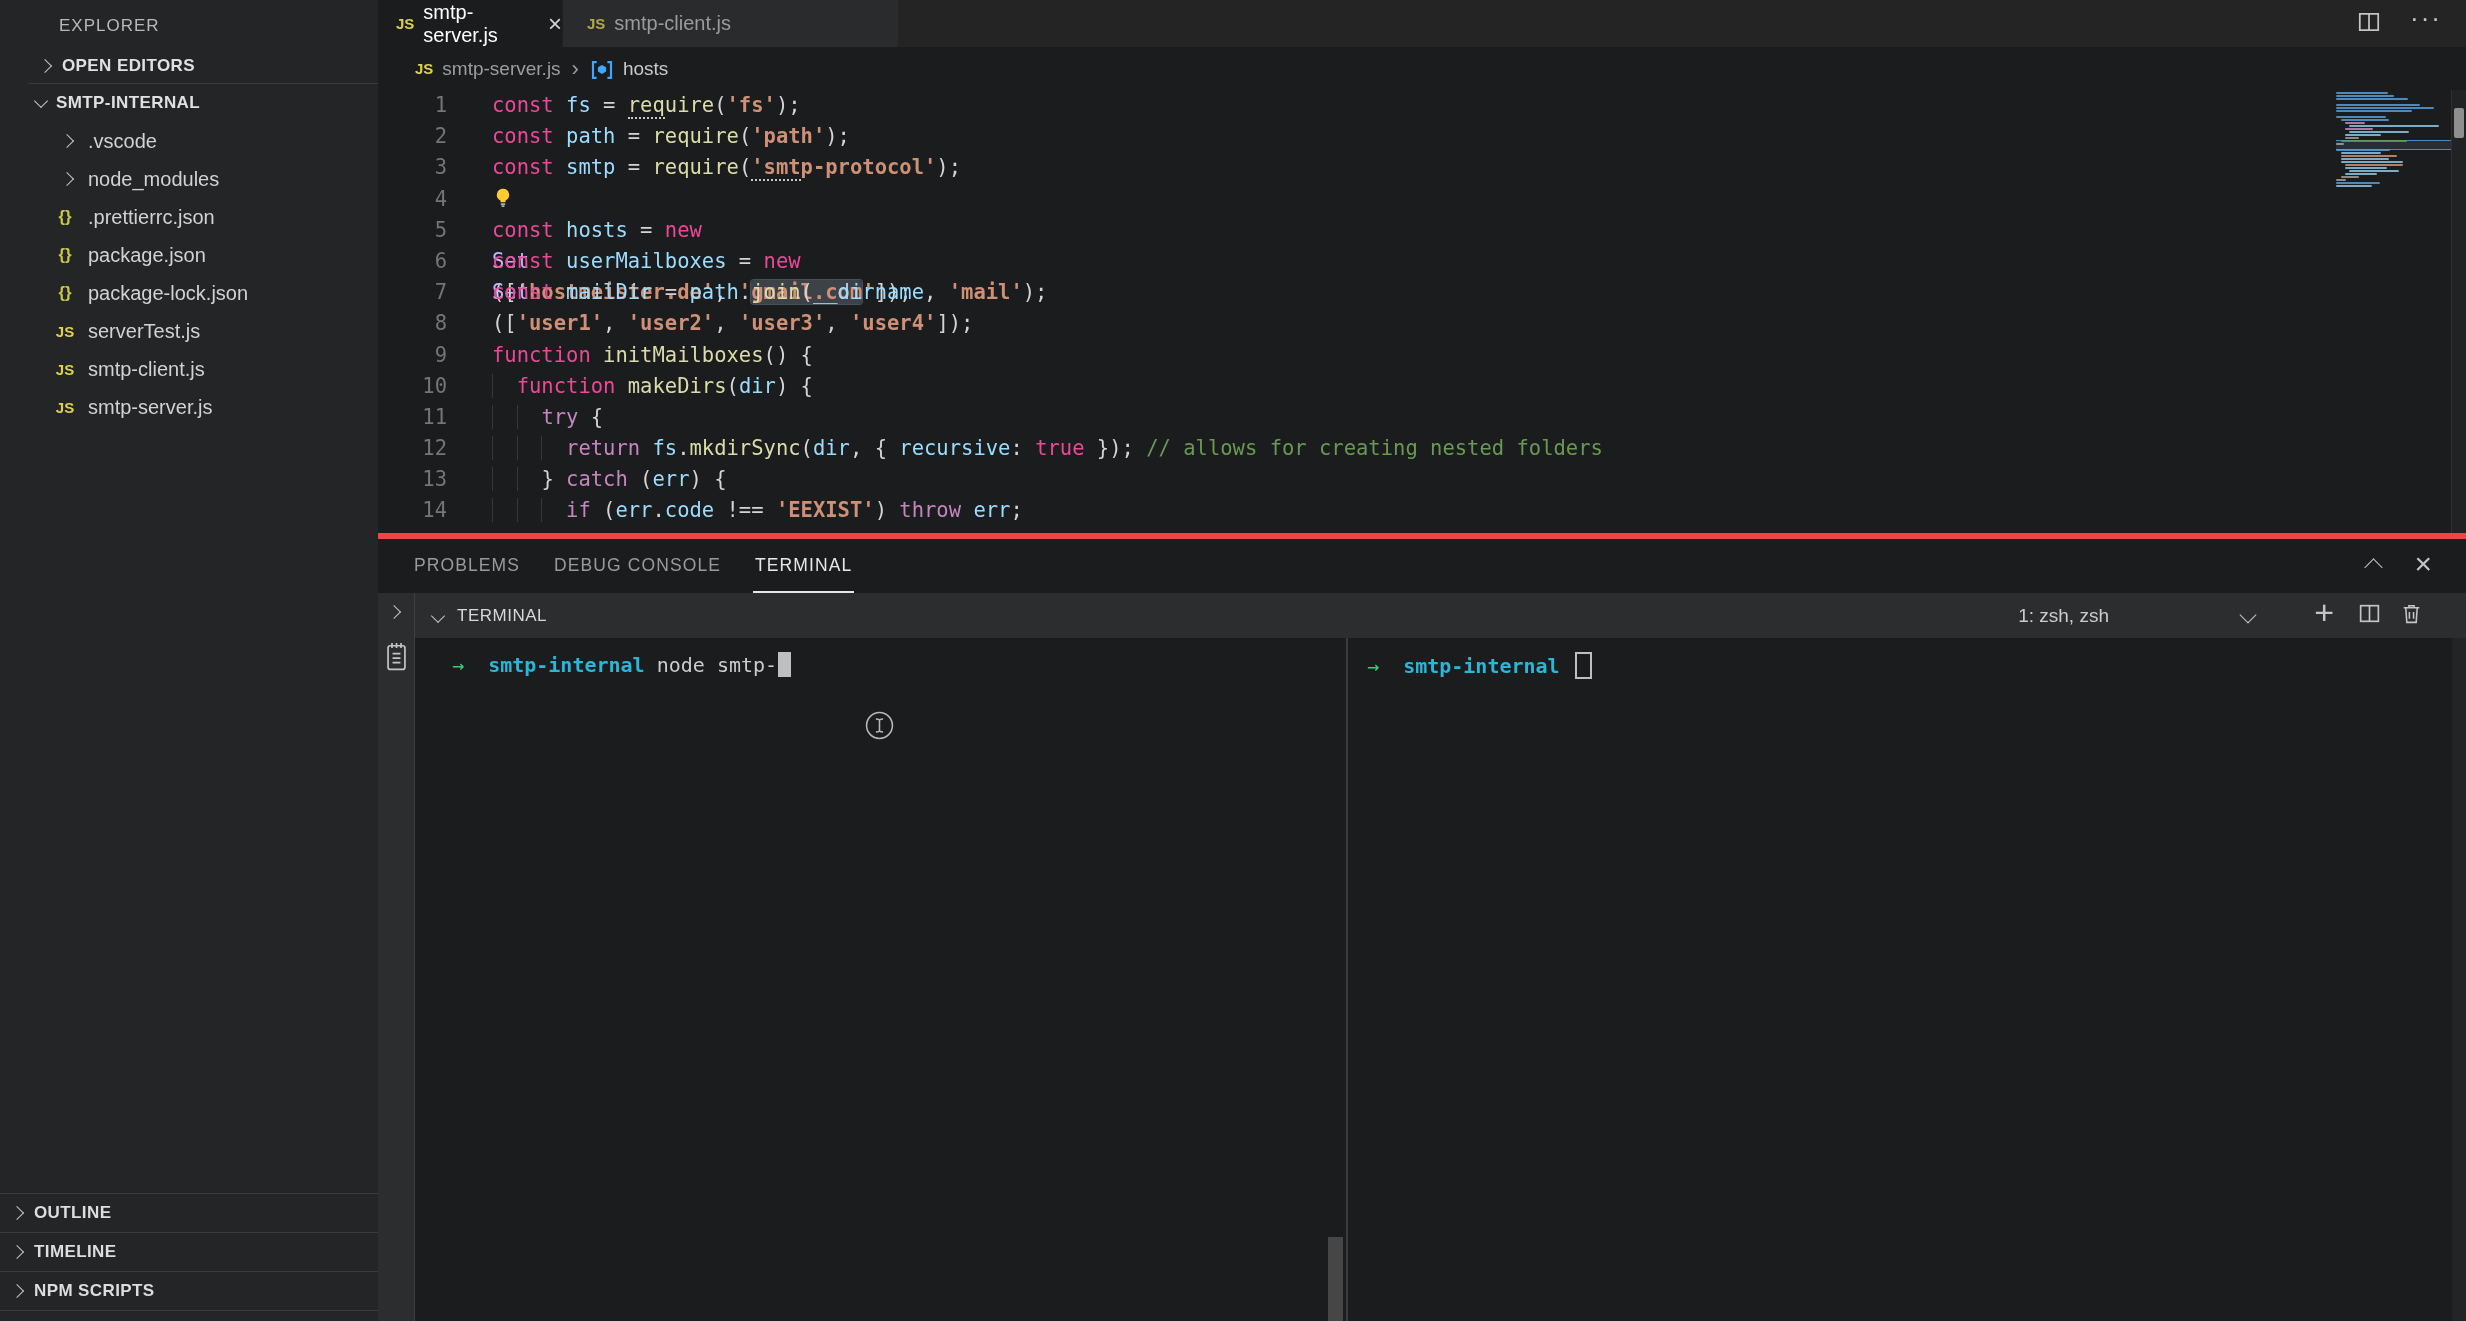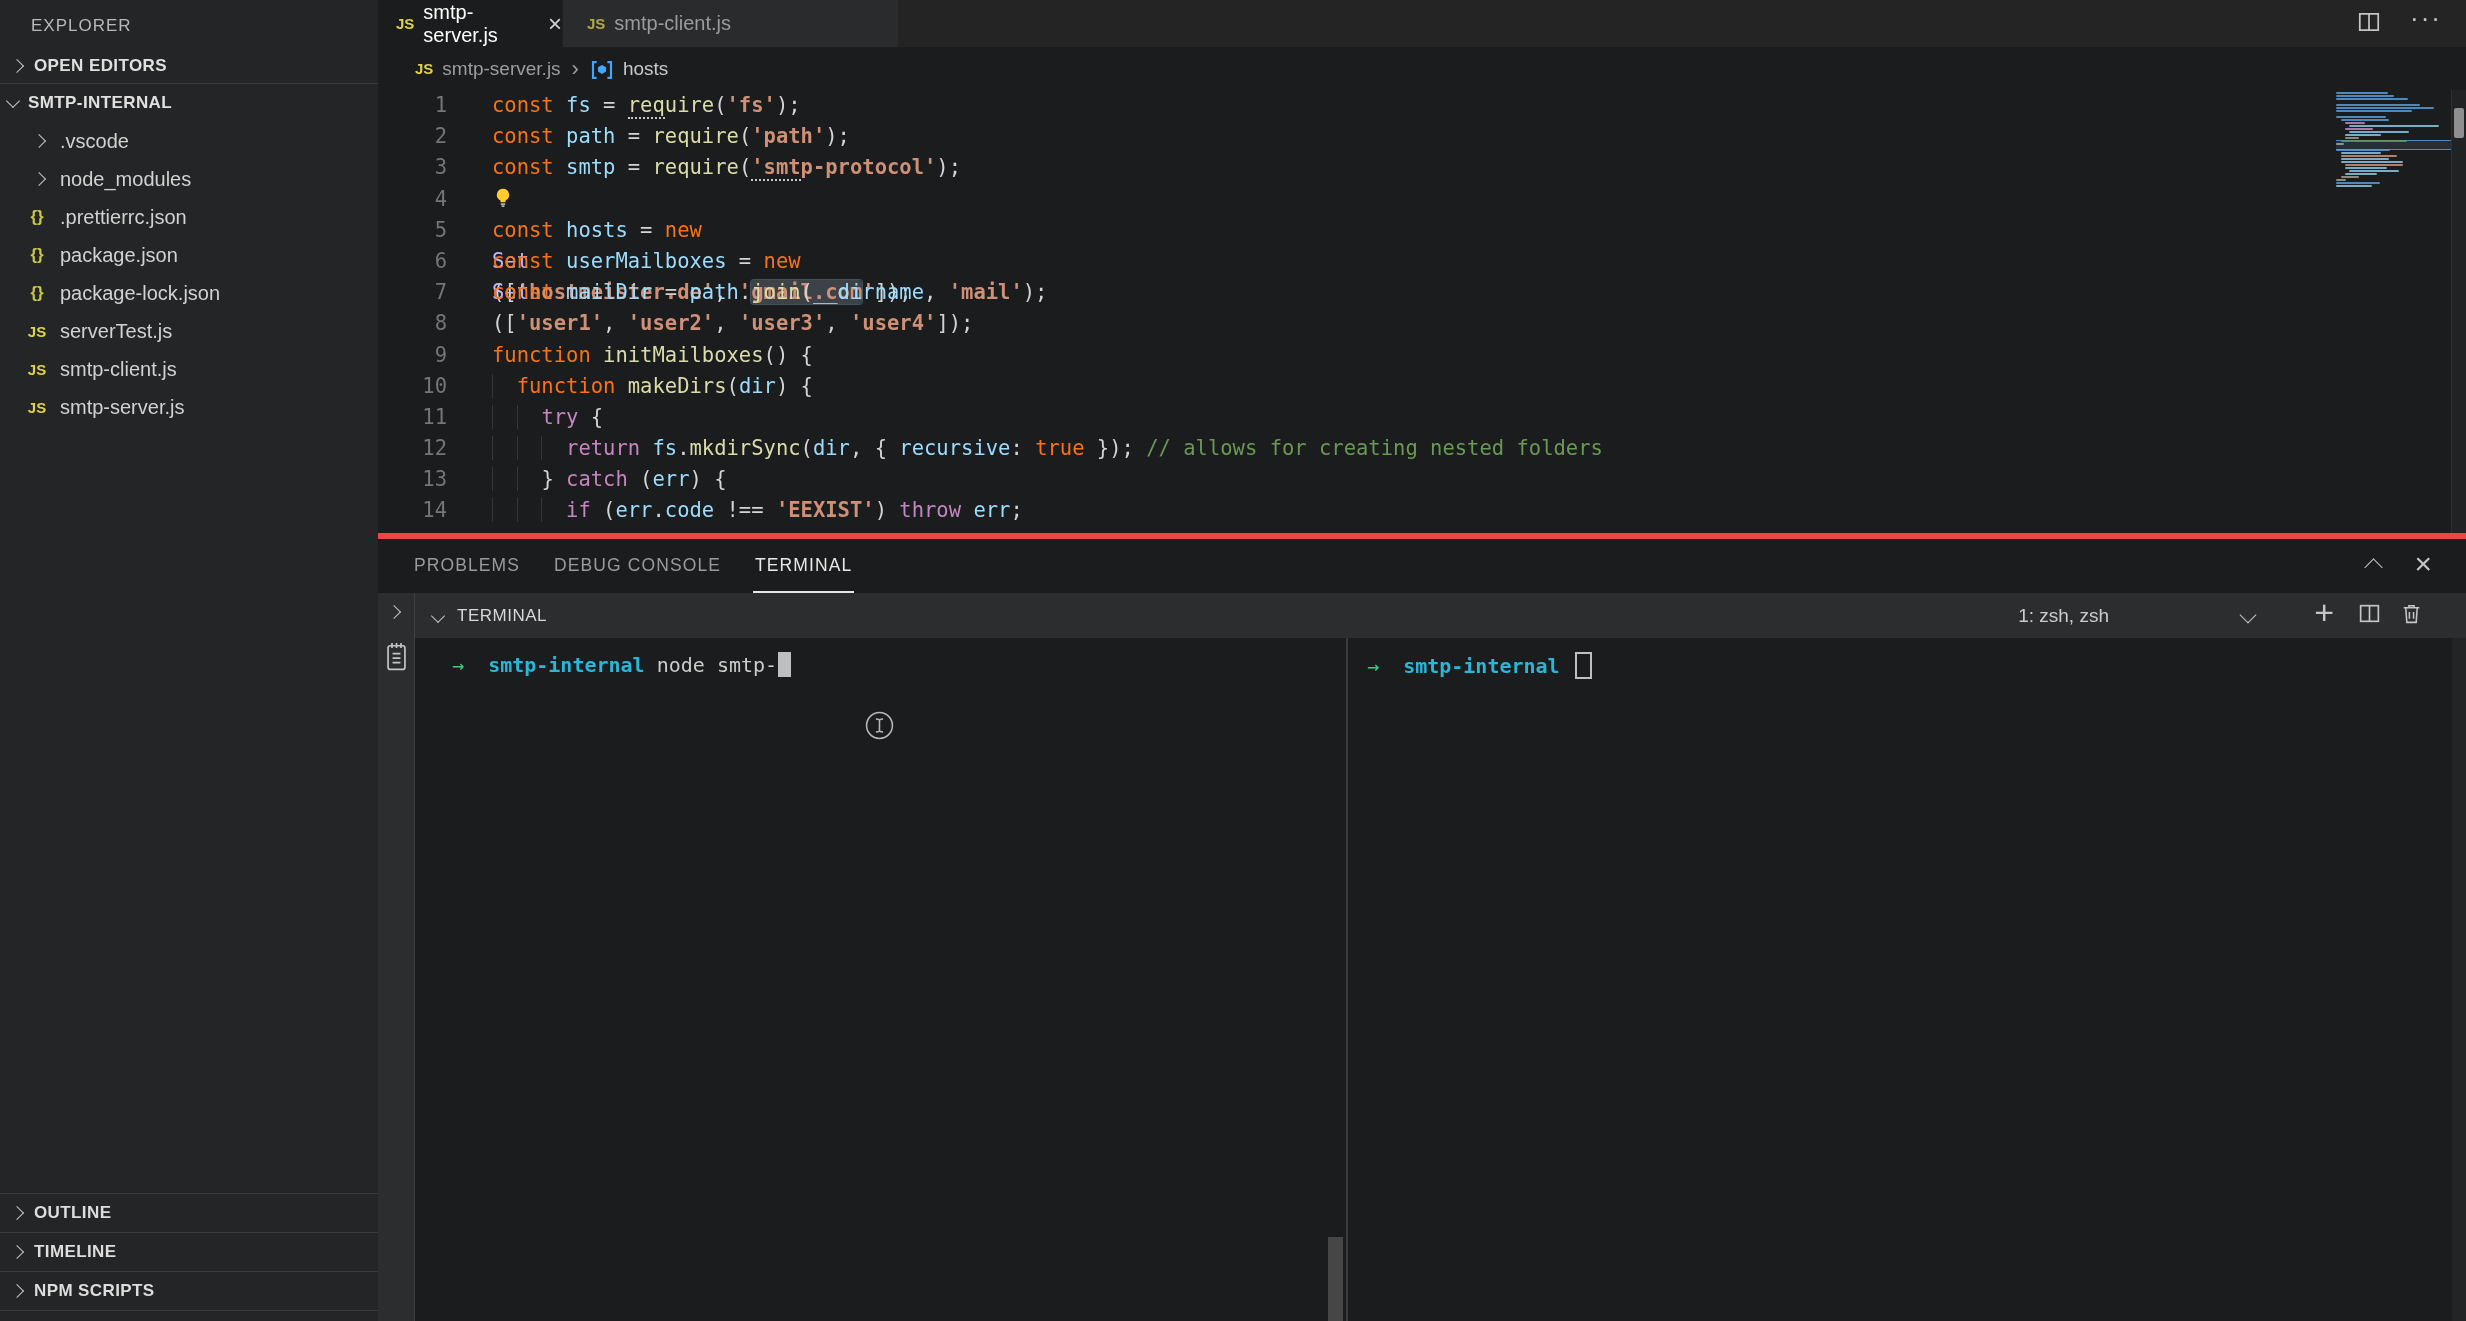--- a/index.html
+++ b/index.html
@@ -1,19 +1,19 @@
 <!DOCTYPE html>
 <html><head>
 <meta charset="utf-8">
 <style>
   html,body{margin:0;padding:0;background:#111;}
   .app{position:relative;width:2466px;height:1321px;background:#1b1c1d;overflow:hidden;
        font-family:"Liberation Sans",sans-serif;color:#cccccc;}
   
-  .sidebar{position:absolute;left:0;top:0;width:378px;height:100%;background:#242526;}
+  .sidebar{position:absolute;left:0;top:0;width:378px;height:100%;background:#242526;padding-left:28px;}
   .sb-title{padding:16px 0 0 31px;font-size:17px;letter-spacing:1px;color:#b9b9b9;}
   .sb-row{display:flex;align-items:center;height:34px;}
   .sb-row .lbl{font-weight:bold;font-size:17px;letter-spacing:.4px;color:#e0e0e0;}
   .sb-oe{margin-top:13px;border-bottom:1px solid #3a3a3b;padding-left:12px;gap:12px;}
   .sb-proj{padding-left:8px;gap:10px;height:38px;}
   .chev{display:inline-block;width:9px;height:9px;border-right:1.8px solid #c5c5c5;border-bottom:1.8px solid #c5c5c5;flex:none;}
   .chev.r{transform:rotate(-45deg);}
   .chev.d{transform:rotate(45deg);margin-top:-4px;}
   .chev.u{transform:rotate(-135deg);margin-top:6px;}
   .tree{}
@@ -40,21 +40,21 @@
   .more{font-size:26px;letter-spacing:2px;color:#c5c5c5;margin-right:24px;margin-top:-10px;}
   .breadcrumb{height:43px;display:flex;align-items:center;background:#1b1c1d;padding-left:37px;color:#9d9d9d;font-size:19px;gap:9px;}
   .bc-sep{font-size:22px;color:#9d9d9d;margin:0 2px;}
   .bc-sym{color:#c9c9c9;}
   
   .editor{position:absolute;top:90px;left:0;right:0;height:443px;background:#1b1c1d;
           font-family:"DejaVu Sans Mono",monospace;font-size:20.5px;}
   .cl{display:flex;height:31.2px;line-height:31.2px;white-space:pre;}
   .ln{width:69px;text-align:right;color:#757575;flex:none;}
   .lc{padding-left:45px;color:#d4d4d4;}
-  .tk.kw{color:#f97316;text-align:center;} .tk.vr{color:#9cdcfe;} .tk.fn{color:#dcdcaa;}
+  .tk.kw{color:#ec4899;text-align:center;} .tk.vr{color:#9cdcfe;} .tk.fn{color:#dcdcaa;}
   .tk.st{color:#ce9178;font-weight:bold;} .tk.cl{color:#c4b5fd;} .tk.ct{color:#c586c0;}
   .tk.cm{color:#6a9955;} .tk.pn{color:#d4d4d4;}
   .tk.hint{border-bottom:2.5px dotted #c8c8c8;padding-bottom:0px;}
   .tk.hl{background:#3d4248;border-radius:3px;box-shadow:0 0 0 1px #46505a;}
   .tk.ind{background-image:repeating-linear-gradient(90deg,#363738 0,#363738 1px,transparent 1px,transparent 24.68px);}
   .bulb{display:inline-block;width:22px;height:24px;vertical-align:middle;margin-top:-4px;}
   
   .minimap{position:absolute;top:0;right:14px;width:116px;height:443px;cursor:pointer;}
   .mm-row{position:absolute;height:2.1px;border-radius:1px;}
   .mm-b{background:rgba(86,156,214,.85);} .mm-v{background:rgba(156,220,254,.75);}

